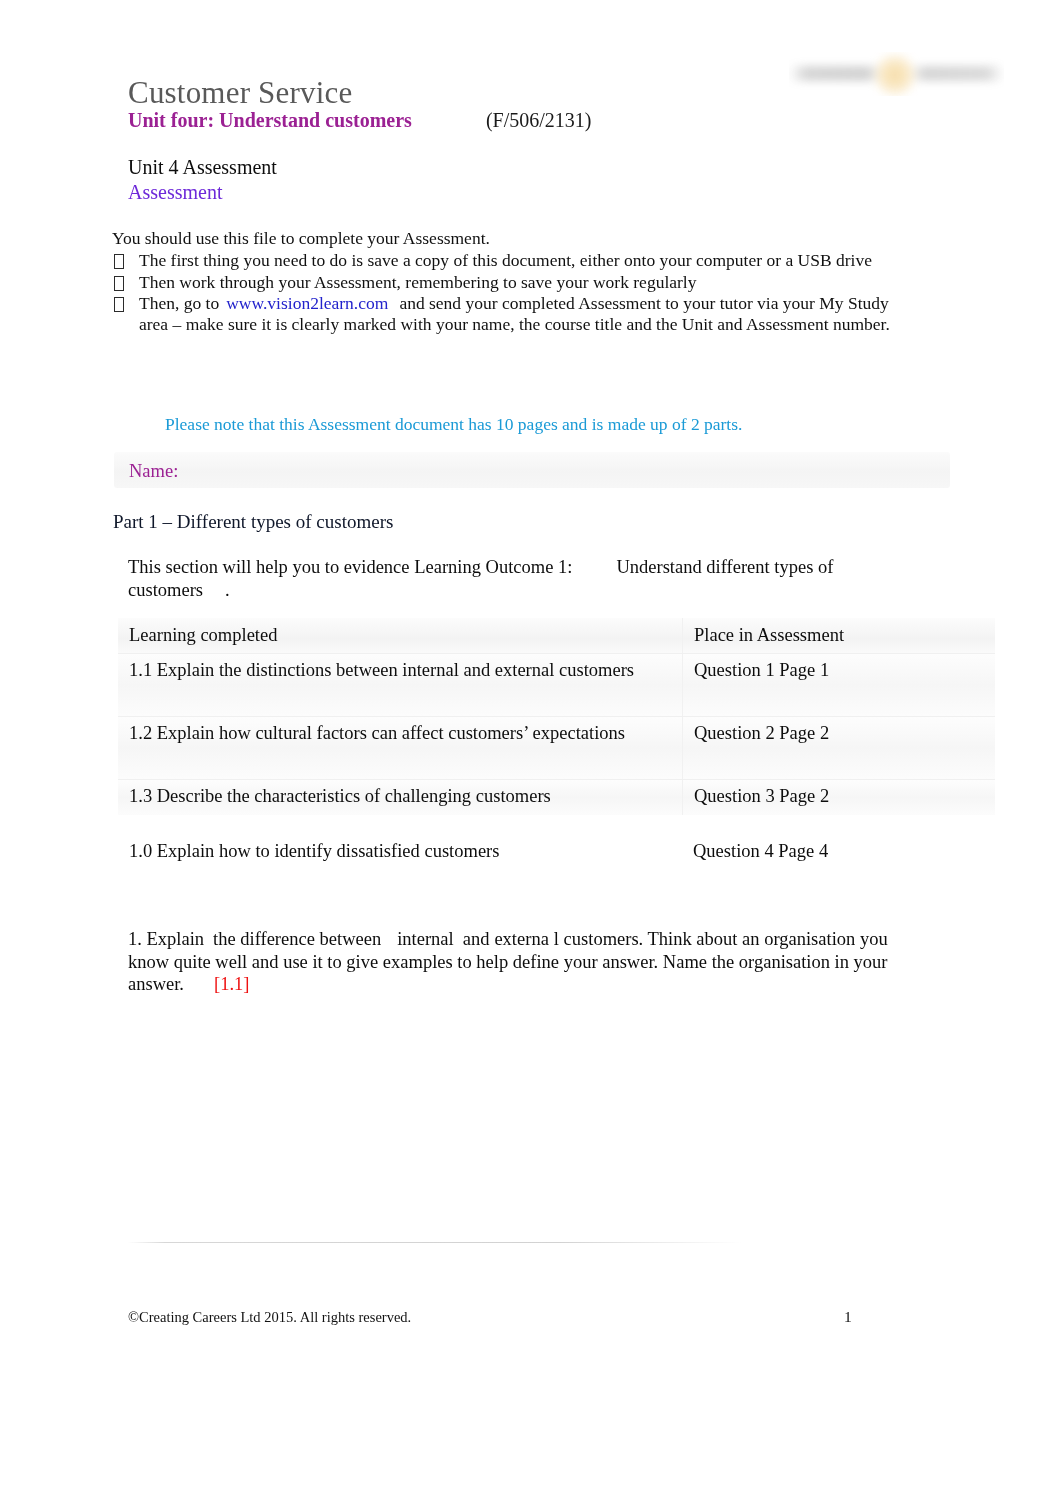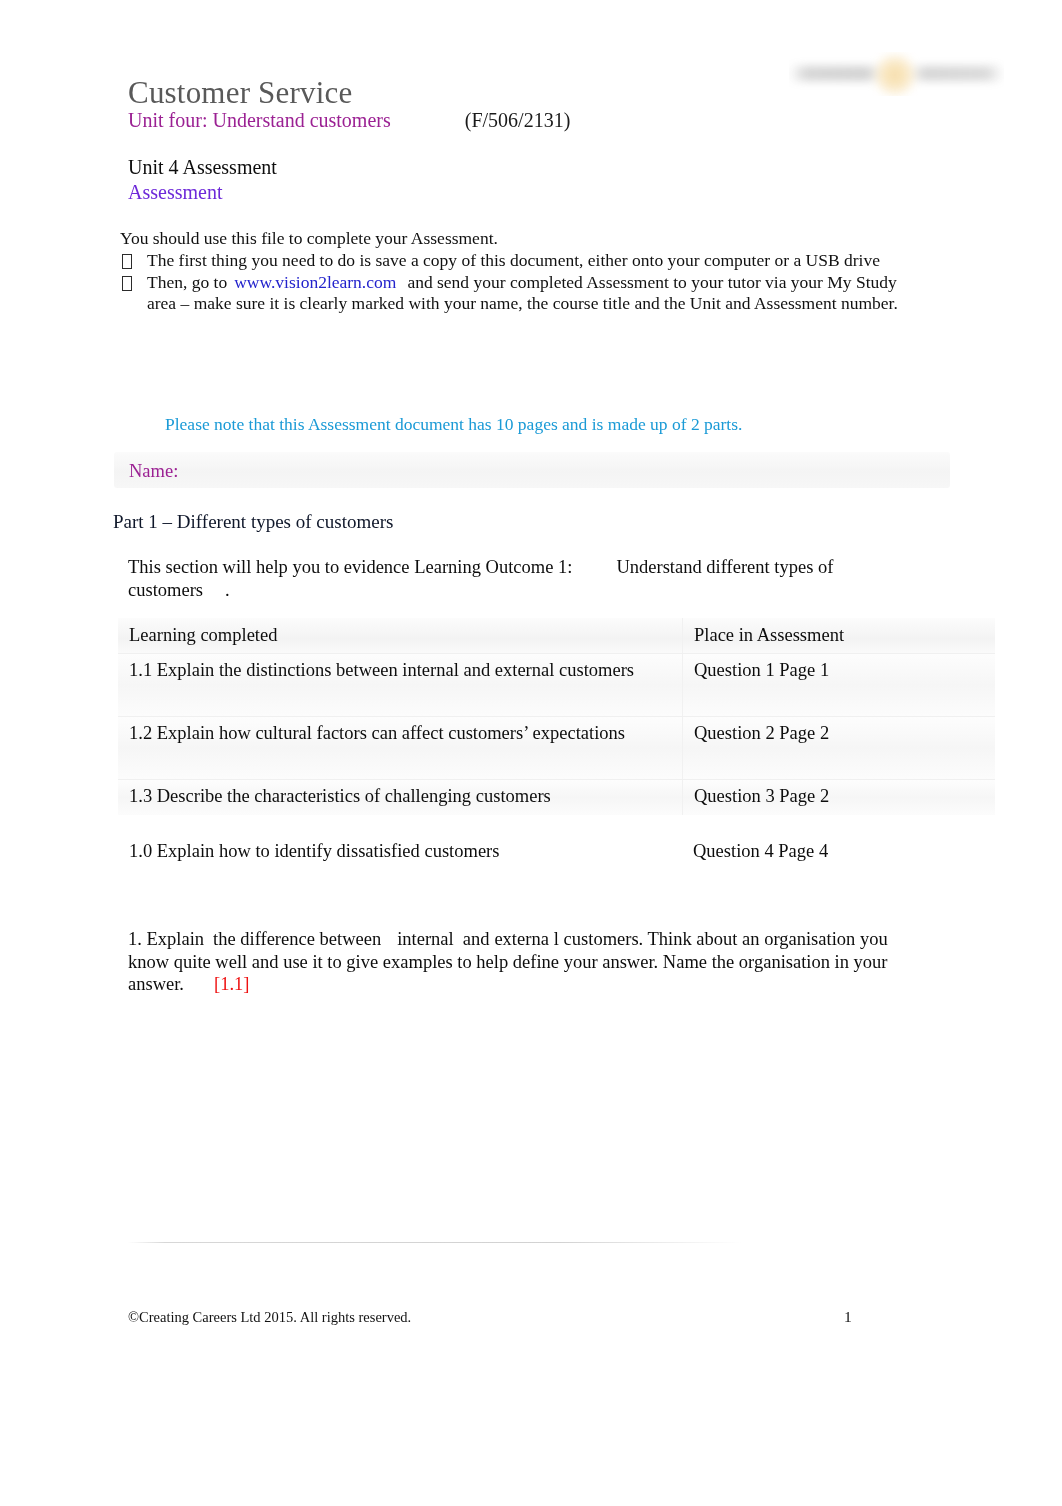--- a/index.html
+++ b/index.html
@@ -78,37 +78,37 @@
   }
 
   .unit-line {
     position: absolute;
     left: 128px;
     top: 107px;
     font-size: 20px;
     line-height: 26px;
     white-space: nowrap;
   }
-  .unit-line .unit-name { color: #9B2193; }
+  .unit-line .unit-name { color: #9B2193; font-weight: bold; }
   .unit-line .unit-code { color: #1a1a1a; margin-left: 74px; }
 
   .assess-head {
     position: absolute;
     left: 128px;
     top: 155px;
     font-size: 20px;
     line-height: 25px;
   }
   .assess-head .l1 { color: #0d0d0d; display: block; }
   .assess-head .l2 { color: #6d28d9; display: block; font-family: Liberation Serif, serif; }
 
   
   .intro {
     position: absolute;
-    left: 120px;
+    left: 112px;
     top: 228px;
     width: 790px;
     font-size: 17.5px;
     line-height: 21px;
     color: #111111;
   }
   .intro-lead { margin: 0 0 1px 0; }
 
   .bullets {
     list-style: none;
@@ -320,20 +320,23 @@
     <span class="l2">Assessment</span>
   </div>
 
   <div class="intro">
     <p class="intro-lead">You should use this file to complete your Assessment.</p>
     <ul class="bullets">
       <li>
         <span class="tofu"></span><span>The first thing you need to do is save a copy of this document, either onto your computer or a USB drive</span>
       </li>
       <li>
+        <span class="tofu"></span><span>Then work through your Assessment, remembering to save your work regularly</span>
+      </li>
+      <li>
         <span class="tofu"></span>
       </li>
       <li>
         <span class="tofu"></span><span>Then, go to</span><span class="link sp-l sp-r">www.vision2learn.com</span><span>and send your completed Assessment to your tutor via your My Study area – make sure it is clearly marked with your name, the course title and the Unit and Assessment number.</span>
       </li>
     </ul>
   </div>
 
   <div class="note">Please note that this Assessment document has 10 pages and is made up of 2 parts.</div>
 

